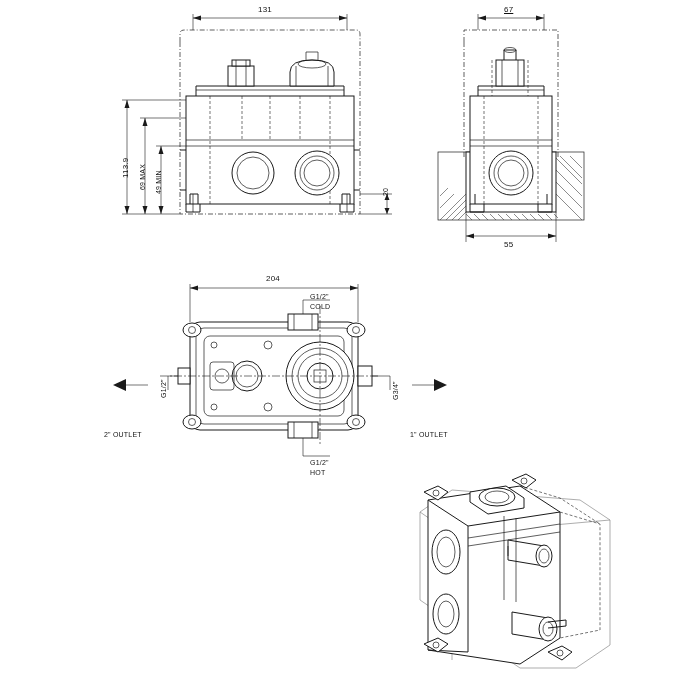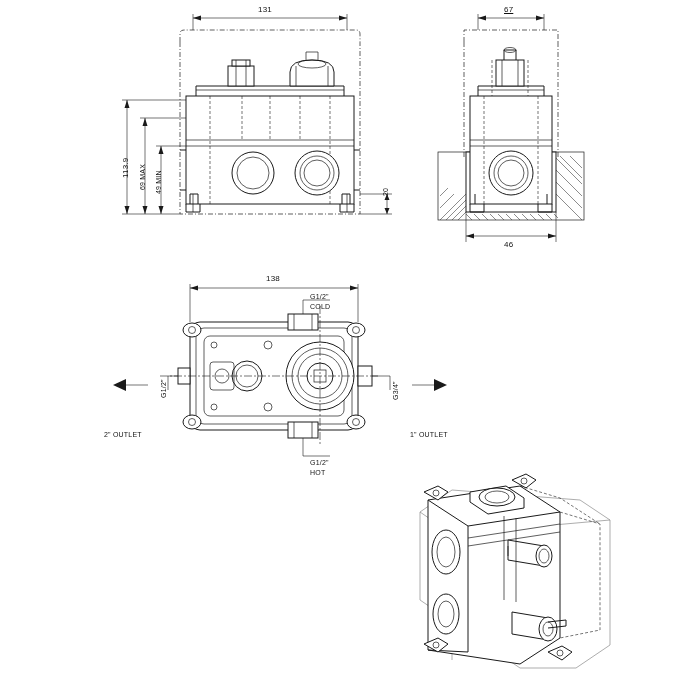--- a/index.html
+++ b/index.html
@@ -253,23 +253,23 @@
 
 </svg>
 
 <div class="lbl" style="left:258px;top:5px;">131</div>
 <div class="lbl vert" style="left:121px;top:178px;transform:rotate(-90deg);">113.9</div>
 <div class="lbl vert sm" style="left:139px;top:190px;transform:rotate(-90deg);">69 MAX</div>
 <div class="lbl vert sm" style="left:155px;top:194px;transform:rotate(-90deg);">49 MIN</div>
 <div class="lbl vert sm" style="left:382px;top:196px;transform:rotate(-90deg);">20</div>
 
 <div class="lbl" style="left:504px;top:5px;text-decoration:underline;">67</div>
-<div class="lbl" style="left:504px;top:240px;">46</div>
-
-<div class="lbl" style="left:266px;top:274px;">138</div>
+<div class="lbl" style="left:504px;top:240px;">55</div>
+
+<div class="lbl" style="left:266px;top:274px;">204</div>
 
 <div class="lbl sm" style="left:310px;top:293px;">G1/2"</div>
 <div class="lbl sm" style="left:310px;top:303px;">COLD</div>
 <div class="lbl sm" style="left:310px;top:459px;">G1/2"</div>
 <div class="lbl sm" style="left:310px;top:469px;">HOT</div>
 
 <div class="lbl sm vert" style="left:160px;top:398px;transform:rotate(-90deg);">G1/2"</div>
 <div class="lbl sm vert" style="left:392px;top:400px;transform:rotate(-90deg);">G3/4"</div>
 
 <div class="lbl sm" style="left:104px;top:431px;">2" OUTLET</div>

